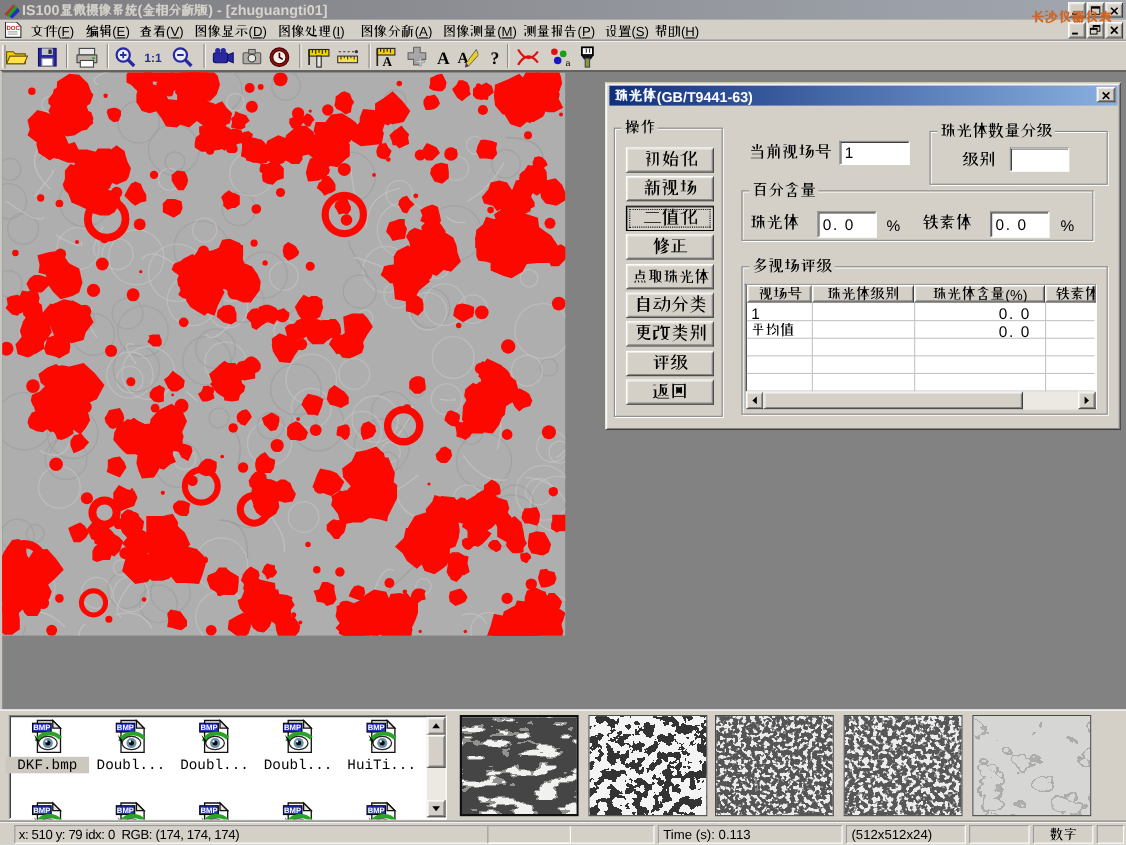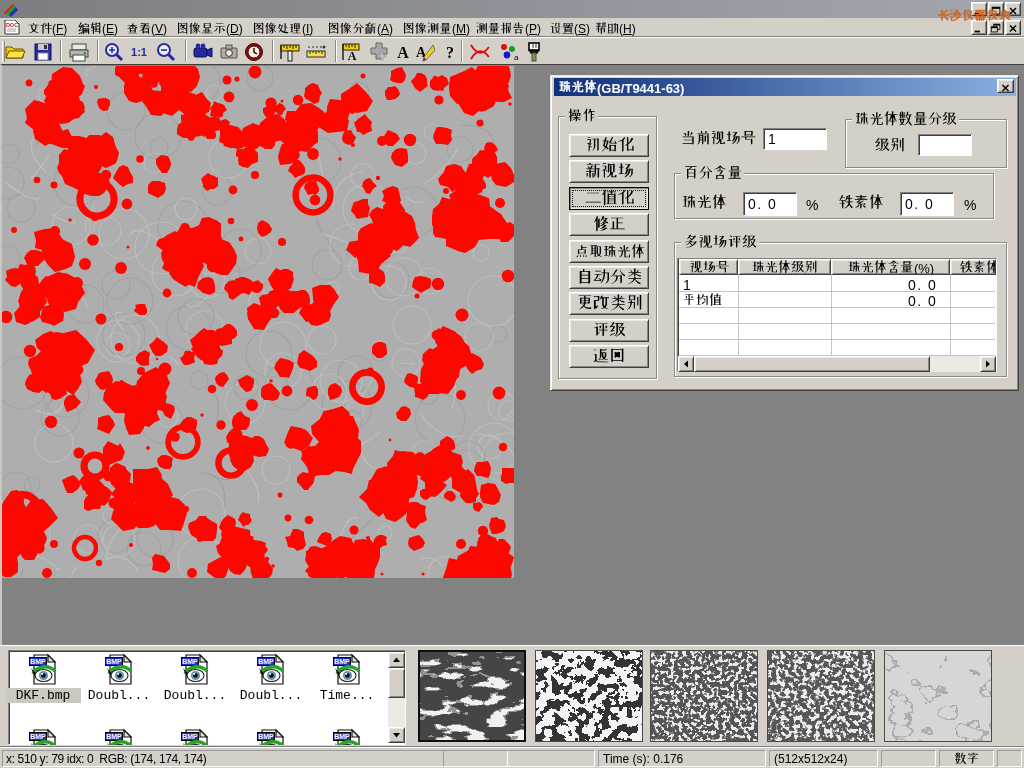--- a/index.html
+++ b/index.html
@@ -20,20 +20,40 @@
 #dlgtitle{position:absolute;left:554px;top:78px;width:462px;height:18px;background:linear-gradient(90deg,#10307c,#8ab0e0)}
 .lat{display:block}
 </style></head><body>
 <div id="screen">
     <div id="titlebar"></div>
     <svg style="position:absolute;left:3px;top:2px" width="15" height="15" viewBox="0 0 15 15">
       <path d="M1 11 L9 2 L12 4 L4 13 Z" fill="#c03030"></path>
       <path d="M3 12 L11 3 L13 5 L6 14 Z" fill="#20a020"></path>
       <path d="M6 13 L13 5 L15 8 L8 15 Z" fill="#2030c0"></path>
     </svg>
+    <div style="position:absolute;left:20px;top:2px;display:flex;align-items:center;color:#d8d4cc">
+      <span class="lat" style="font:bold 13px 'Liberation Sans'">IS100</span>
+      <svg width="71" height="14" style="display:block;overflow:visible">
+        <use href="#g0" transform="translate(0.0,10.50) scale(0.0500)" fill="#d8d4cc" stroke="#d8d4cc" stroke-width="14"></use>
+        <use href="#g1" transform="translate(11.8,10.50) scale(0.0500)" fill="#d8d4cc" stroke="#d8d4cc" stroke-width="14"></use>
+        <use href="#g2" transform="translate(23.5,10.50) scale(0.0500)" fill="#d8d4cc" stroke="#d8d4cc" stroke-width="14"></use>
+        <use href="#g3" transform="translate(35.2,10.50) scale(0.0500)" fill="#d8d4cc" stroke="#d8d4cc" stroke-width="14"></use>
+        <use href="#g4" transform="translate(47.0,10.50) scale(0.0500)" fill="#d8d4cc" stroke="#d8d4cc" stroke-width="14"></use>
+        <use href="#g5" transform="translate(58.8,10.50) scale(0.0500)" fill="#d8d4cc" stroke="#d8d4cc" stroke-width="14"></use>
+      </svg>
+      <span class="lat" style="font:bold 13px 'Liberation Sans'">(</span>
+      <svg width="60" height="14" style="display:block;overflow:visible">
+        <use href="#g6" transform="translate(0.0,10.50) scale(0.0500)" fill="#d8d4cc" stroke="#d8d4cc" stroke-width="14"></use>
+        <use href="#g7" transform="translate(11.8,10.50) scale(0.0500)" fill="#d8d4cc" stroke="#d8d4cc" stroke-width="14"></use>
+        <use href="#g8" transform="translate(23.5,10.50) scale(0.0500)" fill="#d8d4cc" stroke="#d8d4cc" stroke-width="14"></use>
+        <use href="#g9" transform="translate(35.2,10.50) scale(0.0500)" fill="#d8d4cc" stroke="#d8d4cc" stroke-width="14"></use>
+        <use href="#g10" transform="translate(47.0,10.50) scale(0.0500)" fill="#d8d4cc" stroke="#d8d4cc" stroke-width="14"></use>
+      </svg>
+      <span class="lat" style="font:bold 13px 'Liberation Sans'">) - [zhuguangti01]</span>
+    </div>
     <div class="btn3d" style="left:971px;top:2px;width:16px;height:14px"><svg width="14" height="12" viewBox="0 0 16 14">
         <rect x="3" y="9" width="6" height="2" fill="#000"></rect>
       </svg></div>
     <div class="btn3d" style="left:988px;top:2px;width:16px;height:14px"><svg width="14" height="12" viewBox="0 0 16 14">
         <rect x="3.5" y="2.5" width="9" height="8" fill="none" stroke="#000"></rect>
         <rect x="3.5" y="2.5" width="9" height="2" fill="#000"></rect>
       </svg></div>
     <div class="btn3d" style="left:1005px;top:2px;width:16px;height:14px"><svg width="14" height="12" viewBox="0 0 16 14">
         <path d="M4.5 3.5 L11.5 10.5 M11.5 3.5 L4.5 10.5" stroke="#000" stroke-width="1.7"></path>
       </svg></div>
@@ -1206,21 +1226,21 @@
       <use href="#bmpico"></use>
     </svg>
     <div style="position:absolute;left:157px;top:688px;width:76px;text-align:center;font:13px 'Liberation Mono';">Doubl...</div>
     <svg style="position:absolute;left:257px;top:653px" width="28" height="32">
       <use href="#bmpico"></use>
     </svg>
     <div style="position:absolute;left:233px;top:688px;width:76px;text-align:center;font:13px 'Liberation Mono';">Doubl...</div>
     <svg style="position:absolute;left:333px;top:653px" width="28" height="32">
       <use href="#bmpico"></use>
     </svg>
-    <div style="position:absolute;left:309px;top:688px;width:76px;text-align:center;font:13px 'Liberation Mono';">Time...</div>
+    <div style="position:absolute;left:309px;top:688px;width:76px;text-align:center;font:13px 'Liberation Mono';">HuiTi...</div>
     <svg style="position:absolute;left:29px;top:728px" width="28" height="17" viewBox="0 0 28 17">
       <use href="#bmpico"></use>
     </svg>
     <svg style="position:absolute;left:105px;top:728px" width="28" height="17" viewBox="0 0 28 17">
       <use href="#bmpico"></use>
     </svg>
     <svg style="position:absolute;left:181px;top:728px" width="28" height="17" viewBox="0 0 28 17">
       <use href="#bmpico"></use>
     </svg>
     <svg style="position:absolute;left:257px;top:728px" width="28" height="17" viewBox="0 0 28 17">
@@ -1251,26 +1271,26 @@
     </svg>
     <svg style="position:absolute;left:767px;top:650px;border:1px solid #4a4a4a;" width="108" height="92">
       <rect width="108" height="92" fill="#575757"></rect>
       <rect width="108" height="92" filter="url(#t4f)"></rect>
     </svg>
     <svg style="position:absolute;left:884px;top:650px;border:1px solid #4a4a4a;" width="108" height="92">
       <rect width="108" height="92" fill="#d6d6d4"></rect>
       <rect width="108" height="92" filter="url(#t5f)"></rect>
     </svg>
 <div id="status">
- <div class="ssec" style="left:2px;width:506px">
+ <div class="ssec" style="left:13px;width:506px">
         <span style="padding-left:3px;font:12px 'Liberation Sans';letter-spacing:-0.35px">x: 510 y: 79 idx: 0&nbsp; RGB: (174, 174, 174)</span>
       </div>
  <div class="ssec" style="left:443px;width:152px"></div>
  <div class="ssec" style="left:598px;width:168px">
-        <span style="padding-left:4px;font:12px 'Liberation Sans'">Time (s): 0.176</span>
+        <span style="padding-left:4px;font:12px 'Liberation Sans'">Time (s): 0.113</span>
       </div>
  <div class="ssec" style="left:769px;width:109px">
         <span style="padding-left:4px;font:12px 'Liberation Sans'">(512x512x24)</span>
       </div>
  <div class="ssec" style="left:881px;width:55px"></div>
  <div class="ssec" style="left:939px;width:55px;display:flex;justify-content:center">
         <svg width="25" height="14" style="display:block;overflow:visible">
           <use href="#g29" transform="translate(0.0,10.92) scale(0.0520)" fill="#000"></use>
           <use href="#g30" transform="translate(12.2,10.92) scale(0.0520)" fill="#000"></use>
         </svg>

